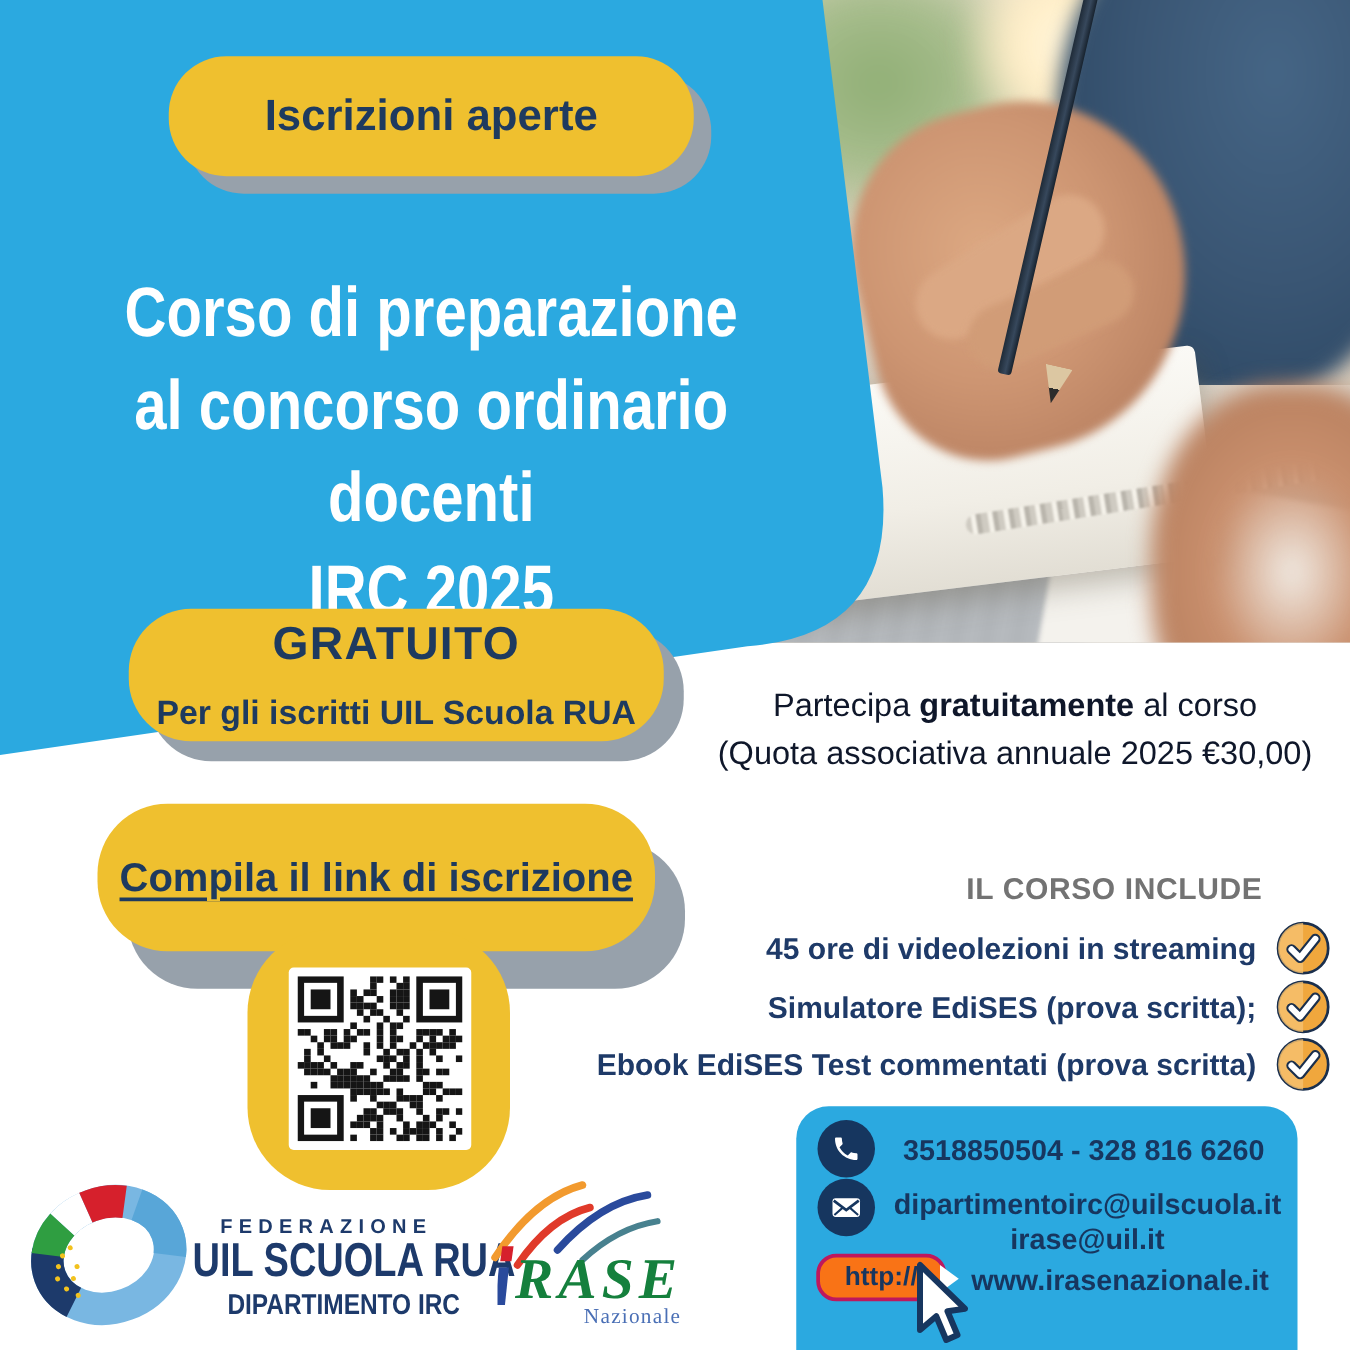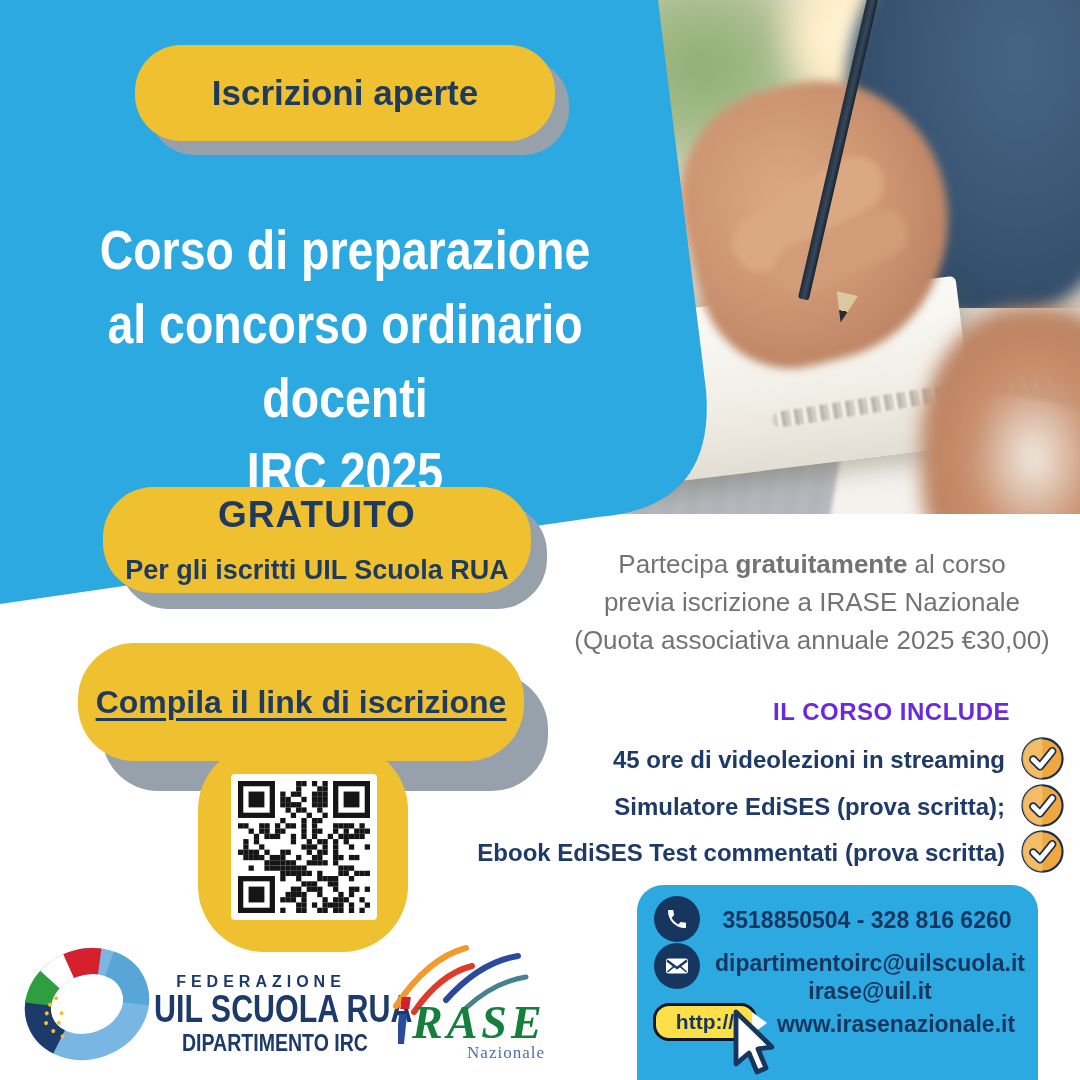--- a/index.html
+++ b/index.html
@@ -39,33 +39,33 @@
   #signupBox .t2{font-size:27px;font-weight:bold;text-decoration:underline;text-decoration-thickness:2.5px;text-underline-offset:4px;margin-top:8px}
 
   
   #title{left:0;top:213px;width:690px;text-align:center;color:#fff;font-weight:bold;font-size:56px;line-height:74px;transform:scaleX(.83);letter-spacing:0}
 
   
   #qrBlob{left:198px;top:744px;width:210px;height:208px;border-radius:66px;background:#efc02f}
   #qrWhite{position:absolute;left:33px;top:30px;width:146px;height:146px;background:#fff;border-radius:4px;padding:7px}
 
   
-  #intro{left:562px;top:545px;width:500px;text-align:center;color:#737373;font-size:26px;line-height:38px}
+  #intro{left:562px;top:545px;width:500px;text-align:center;color:#0f172a;font-size:26px;line-height:38px}
   #intro b{font-weight:bold}
 
   
-  #includeHeading{top:698px;right:70px;width:420px;text-align:right;color:#6d28d9;font-size:24px;font-weight:bold;letter-spacing:.5px}
+  #includeHeading{top:698px;right:70px;width:420px;text-align:right;color:#737373;font-size:24px;font-weight:bold;letter-spacing:.5px}
   .course-text{right:75px;width:600px;text-align:right;color:#1e3a68;font-size:24px;font-weight:bold}
   .check{left:1020px;width:45px;height:45px}
 
   
   #contactCard{left:637px;top:885px;width:401px;height:231px;border-radius:26px;background:#2ba9e0;color:#17365f}
   #contactCard .row-icon{position:absolute;width:48px;height:48px}
   .c-text{position:absolute;font-weight:bold;font-size:23px}
-  #httpBubble{position:absolute;left:16px;top:118px;width:104px;height:38px;background:#fde047;border:3px solid #0f172a;border-radius:16px;display:flex;align-items:center;justify-content:center;font-size:21px;font-weight:bold;color:#17365f}
+  #httpBubble{position:absolute;left:16px;top:118px;width:104px;height:38px;background:#f97316;border:3px solid #be185d;border-radius:16px;display:flex;align-items:center;justify-content:center;font-size:21px;font-weight:bold;color:#17365f}
   #httpBubble::after{content:"";position:absolute;right:-13px;top:6px;border-top:11px solid transparent;border-bottom:11px solid transparent;border-left:15px solid #fff}
   #cursor{left:728px;top:1008px}
 
   
   #uilRing{left:20px;top:942px}
   #fedText{left:150px;top:973px;width:222px;text-align:center;color:#1d3a6b;font-size:16px;font-weight:bold;letter-spacing:5px}
   #uilName{left:128px;top:988px;width:260px;text-align:center;color:#1d3a6b;font-size:38px;font-weight:bold;transform:scaleX(.8);white-space:nowrap}
   #uilDept{left:140px;top:1030px;width:228px;text-align:right;color:#1d3a6b;font-size:23px;font-weight:bold;transform:scaleX(.85);transform-origin:right center;white-space:nowrap}
   #iraseSwoosh{left:388px;top:944px}
   #iraseText{left:398px;top:996px;display:flex;align-items:flex-end;color:#15803d;font-family:"Liberation Serif",serif;font-style:italic;font-weight:bold;font-size:46px;letter-spacing:4px;line-height:46px}
@@ -338,21 +338,20 @@
             <rect x="0" y="95.04" width="36.96" height="36.96"></rect>
             <rect x="5.28" y="100.32000000000001" width="26.400000000000002" height="26.400000000000002" fill="#fff"></rect>
             <rect x="10.56" y="105.60000000000001" width="15.84" height="15.84"></rect>
           </g>
         </svg>
     </div>
   </div>
 
   <div class="abs" id="intro">
     <div><span>Partecipa </span><b>gratuitamente</b><span> al corso</span></div>
-    <div>previa iscrizione a IRASE Nazionale</div>
     <div>(Quota associativa annuale 2025 €30,00)</div>
   </div>
 
   <div class="abs" id="includeHeading">IL CORSO INCLUDE</div>
 
   <div class="abs course-text" style="top:746px">45 ore di videolezioni in streaming</div>
   <svg class="abs check" style="top:736px" viewBox="0 0 46 46">
     <circle cx="23" cy="23" r="20.5" fill="#f0a73d" stroke="#1a2f4d" stroke-width="2.2"></circle>
     <path d="M23 2.5 A20.5 20.5 0 0 0 23 43.5 Z" fill="#f6c271" opacity="0.8"></path>
     <path d="M13.5 24 L20.5 31 L33 15.5" fill="none" stroke="#1a2f4d" stroke-width="8.5" stroke-linecap="round" stroke-linejoin="round"></path>

